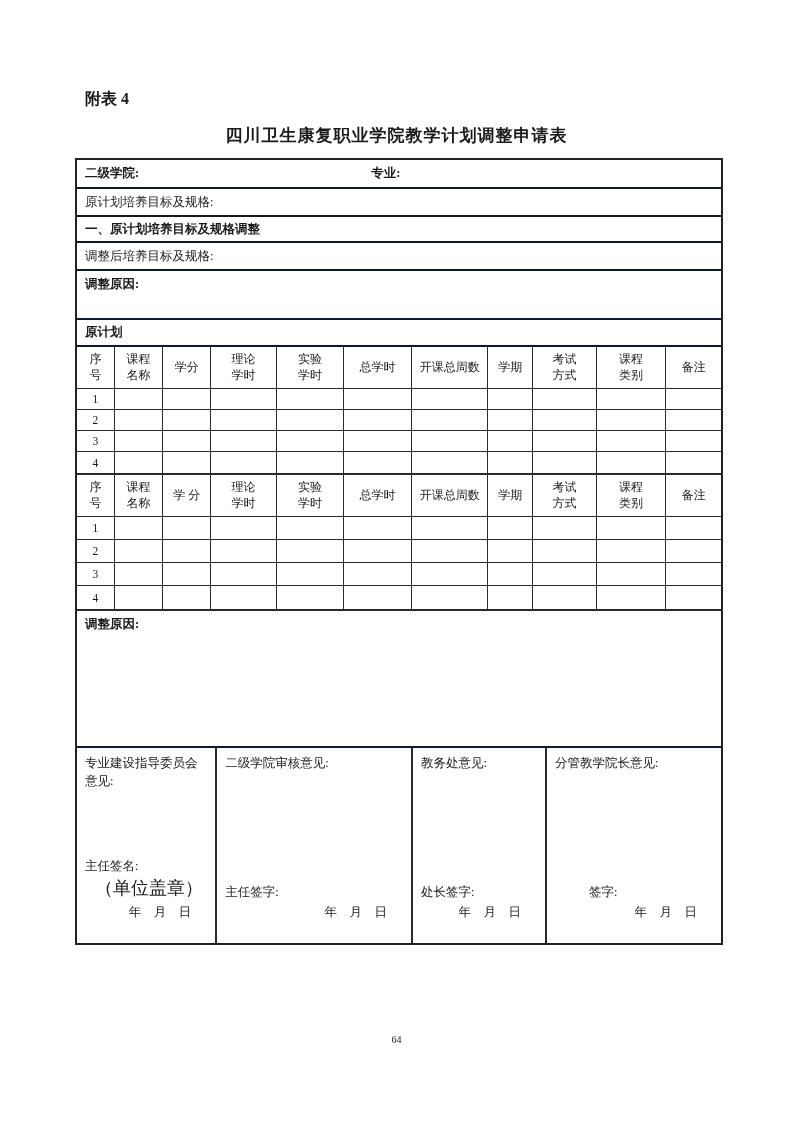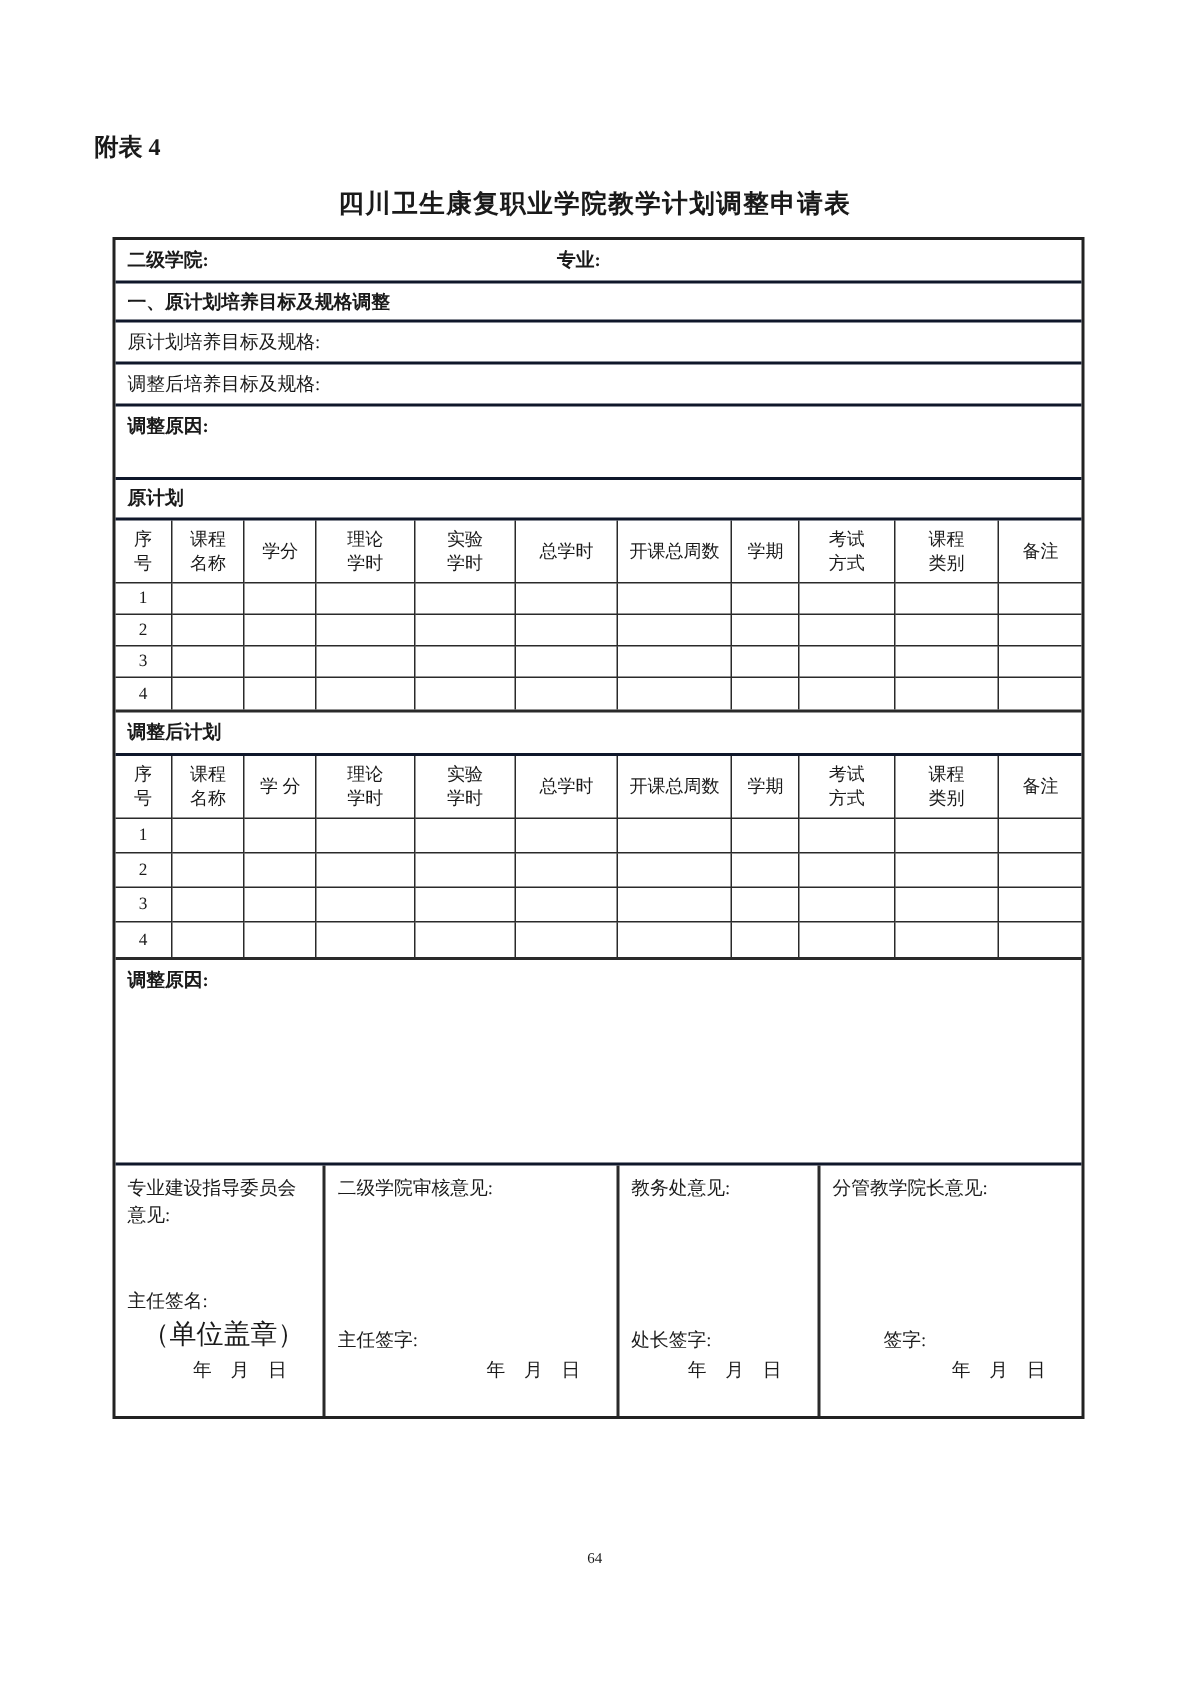--- a/index.html
+++ b/index.html
@@ -6,21 +6,21 @@
   html,body { background:#fff; }
   body {
     width:793px; height:1122px;
     font-family:"Liberation Serif", serif;
     color:#1a1a1a;
     position:relative;
   }
   .page { padding-top:88px; }
 
   .appendix {
-    margin-left:63px;
+    margin-left:85px;
     font-size:16px; font-weight:bold;
     height:22px; line-height:22px;
   }
   .doc-title {
     margin-top:14px;
     text-align:center;
     font-size:17px; font-weight:bold;
     height:24px; line-height:24px;
     letter-spacing:1px;
   }
@@ -57,21 +57,21 @@
   .ct-row.last .cell { border-bottom:none; }
   .ct-row.header .cell { height:42px; font-size:12px; line-height:1.3; white-space:pre-line; }
   .course-table.t1 .ct-row.body .cell { height:21px; }
   .course-table.t2 .ct-row.body .cell { height:23px; }
   .ct-row.body .cell.rownum { font-size:11.5px; }
 
   
   .approvals {
     display:grid;
     grid-template-columns:141fr 197fr 135fr 175fr;
-    height:167px;
+    height:195px;
   }
   .appr-cell {
     border-right:2px solid #2a2a2a;
     padding:6px 8px 0 8px;
     display:flex; flex-direction:column;
     line-height:1.45;
   }
   .appr-cell:last-child { border-right:none; }
   .appr-title { flex:0 0 auto; }
   .appr-spacer { flex:1 1 auto; }
@@ -102,25 +102,25 @@
 
   <div class="doc-title">四川卫生康复职业学院教学计划调整申请表</div>
 
   <div class="form-table">
 
     <div class="row h29 bb2 bold">
       <span>二级学院:</span>
       <span class="major-label">专业:</span>
     </div>
 
+    <div class="row h28">
+      <span>原计划培养目标及规格:</span>
+    </div>
     <div class="row h26 bb2 bold">
       <span>一、原计划培养目标及规格调整</span>
-    </div>
-    <div class="row h28">
-      <span>原计划培养目标及规格:</span>
     </div>
     <div class="row h28">
       <span>调整后培养目标及规格:</span>
     </div>
     <div class="row h49 bb2 bold top-align">
       <span>调整原因:</span>
     </div>
 
     <div class="row h27 bold">
       <span>原计划</span>
@@ -193,23 +193,20 @@
           <div class="cell"></div>
           <div class="cell"></div>
           <div class="cell"></div>
           <div class="cell"></div>
           <div class="cell"></div>
           <div class="cell"></div>
           <div class="cell"></div>
         </div>
       </div>
 
-    <div class="row h29 bold">
-      <span>调整后计划</span>
-    </div>
 
     <div class="course-table t2">
         <div class="ct-row header">
           <div class="cell">序
 号</div>
           <div class="cell">课程
 名称</div>
           <div class="cell">学 分</div>
           <div class="cell">理论
 学时</div>

